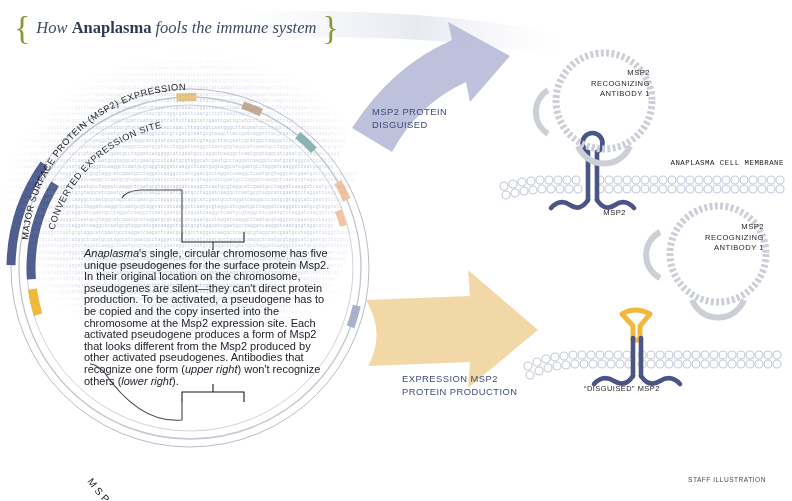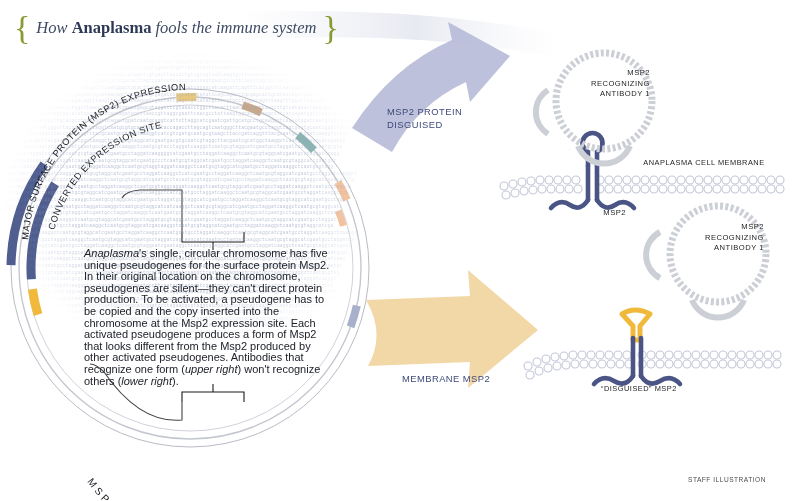--- a/index.html
+++ b/index.html
@@ -56,33 +56,33 @@
   #caption-body {
     font-size:11px; line-height:11.6px; color:#20232b; text-align:left;
   }
   #caption-body i { font-style:italic; }
 
   
   .arrow-label {
     position:absolute; z-index:25; color:#3e4a7a;
     font-size:9.4px; letter-spacing:.45px; line-height:13px; font-weight:500;
   }
-  #label-msp2-production { left:387px; top:105px; width:120px; text-align:left; }
+  #label-msp2-production { left:372px; top:105px; width:120px; text-align:left; }
   #label-converted-production { left:402px; top:372px; width:140px; text-align:left; }
 
   
   .diagram-label {
     position:absolute; z-index:25; color:#1d1d22;
     font-size:7.6px; letter-spacing:.5px; text-align:right; line-height:10.5px;
   }
   #label-antibody-1 { left:558px; top:68px; width:92px; }
   #label-antibody-2 { left:672px; top:222px; width:92px; }
-  #label-membrane { left:624px; top:158px; width:160px; text-align:center; font-size:7.4px; }
+  #label-membrane { left:624px; top:158px; width:160px; text-align:right; font-size:7.4px;font-family:Liberation Mono, monospace; }
   #label-msp2 { left:566px; top:208px; width:60px; }
-  #label-disguised { left:601px; top:384px; width:110px; text-align:left; font-size:7.4px; }
+  #label-disguised { left:584px; top:384px; width:110px; text-align:left; font-size:7.4px; }
   #credit {
     position:absolute; left:688px; top:476px; width:100px;
     font-size:6.6px; letter-spacing:.5px; color:#4c4c52; text-align:left; z-index:25;
   }
 
   
   .ring-label {
     font-size:9.2px; letter-spacing:.55px; fill:#14161c;
     font-family:"Liberation Sans", sans-serif;
   }
@@ -399,21 +399,22 @@
   <div id="caption">
     <div id="caption-body"><i>Anaplasma</i>'s single, circular chromosome has five unique pseudogenes for the surface protein Msp2. In their original location on the chromosome, pseudogenes are silent—they can't direct protein production. To be activated, a pseudogene has to be copied and the copy inserted into the chromosome at the Msp2 expression site. Each activated pseudogene produces a form of Msp2 that looks different from the Msp2 produced by other activated pseudogenes. Antibodies that recognize one form (<i>upper right</i>) won't recognize others (<i>lower right</i>).</div>
   </div>
 
   <div id="label-msp2-production" class="arrow-label">
     <div>MSP2 PROTEIN</div>
     <div>DISGUISED</div>
   </div>
 
   <div id="label-converted-production" class="arrow-label">
-    <div>MEMBRANE MSP2</div>
+    <div>EXPRESSION MSP2</div>
+    <div>PROTEIN PRODUCTION</div>
   </div>
 
   <div id="label-antibody-1" class="diagram-label">
     <div>MSP2</div>
     <div>RECOGNIZING</div>
     <div>ANTIBODY 1</div>
   </div>
 
   <div id="label-antibody-2" class="diagram-label">
     <div>MSP2</div>

